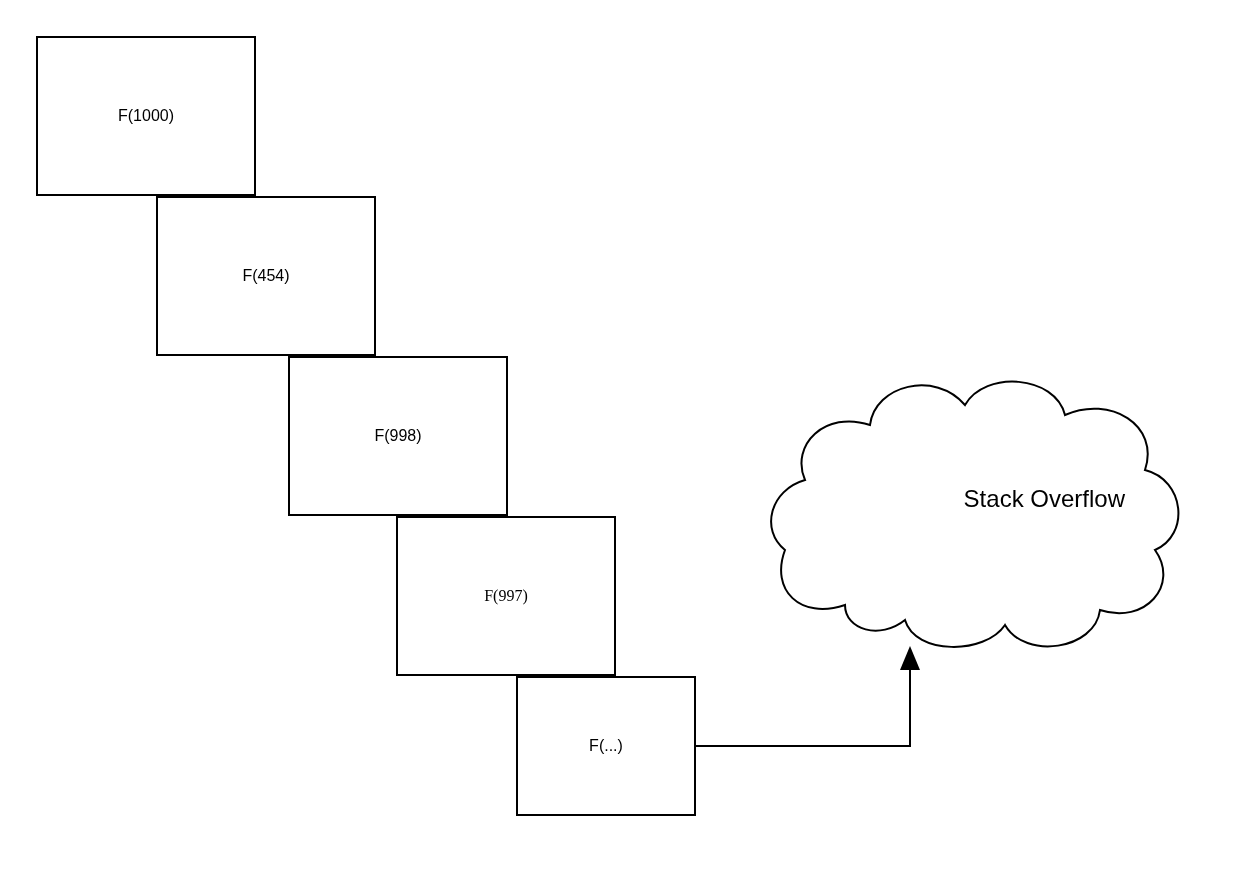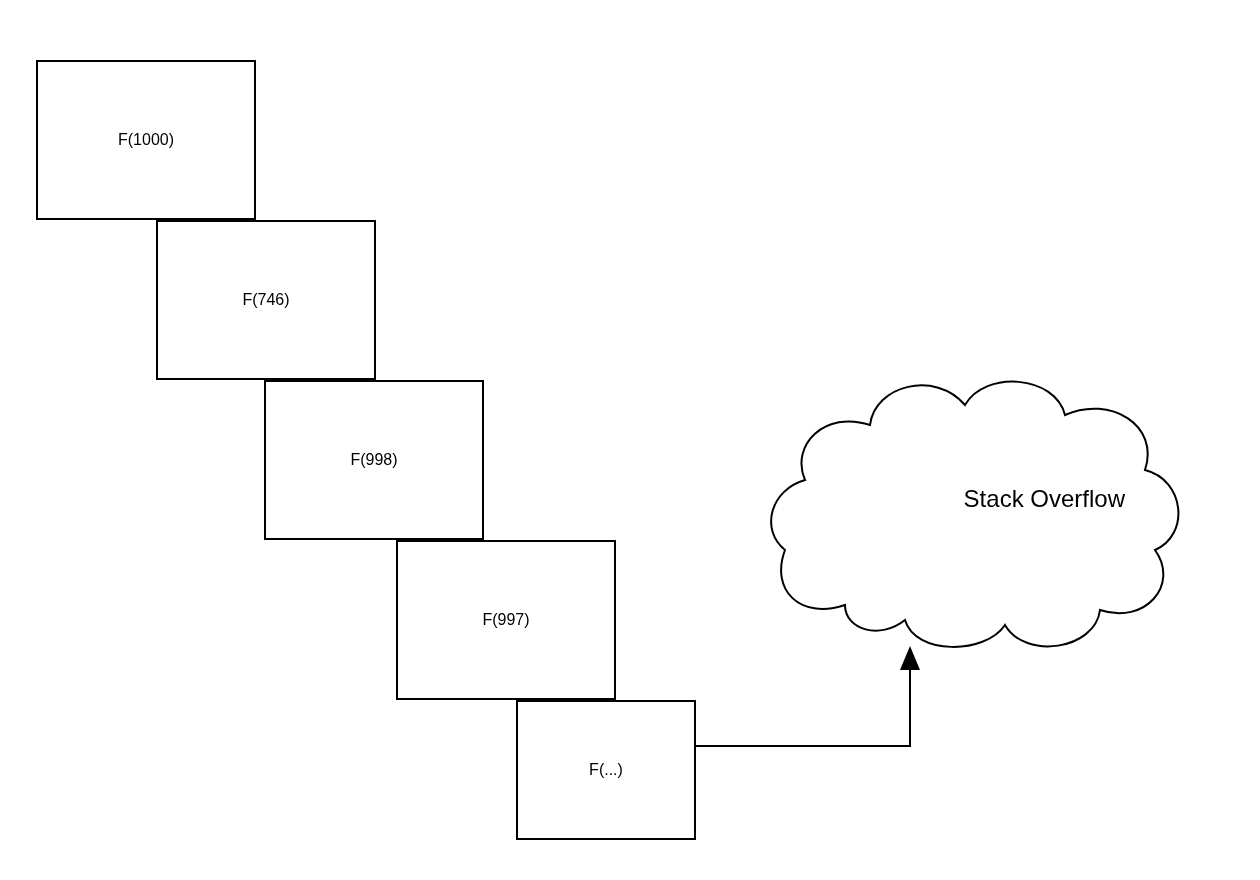--- a/index.html
+++ b/index.html
@@ -18,21 +18,20 @@
   }
   .box {
     position: absolute;
     border: 2px solid #000;
     background: #fff;
     display: flex;
     align-items: center;
     justify-content: center;
     font-size: 16px;
     box-sizing: border-box;
-    margin-top: 24px;
   }
   .cloud {
     position: absolute;
   }
   .cloud-label {
     position: absolute;
     font-size: 24px;
     text-align: right;
     width: 300px;
   }
@@ -48,28 +47,28 @@
 </head>
 <body>
 
 <div class="canvas">
 
   <div class="box" style="left:36px; top:36px; width:220px; height:160px;">
     <span>F(1000)</span>
   </div>
 
   <div class="box" style="left:156px; top:196px; width:220px; height:160px;">
-    <span>F(746)</span>
+    <span>F(454)</span>
   </div>
 
-  <div class="box" style="left:264px; top:356px; width:220px; height:160px;">
+  <div class="box" style="left:288px; top:356px; width:220px; height:160px;">
     <span>F(998)</span>
   </div>
 
-  <div class="box" style="left:396px; top:516px; width:220px; height:160px;">
+  <div class="box" style="left:396px; top:516px; width:220px; height:160px;font-family:Liberation Serif, serif;">
     <span>F(997)</span>
   </div>
 
   <div class="box" style="left:516px; top:676px; width:180px; height:140px;">
     <span>F(...)</span>
   </div>
 
   <div class="cloud" style="left:760px; top:350px; width:430px; height:310px;">
     <svg width="430" height="310" viewBox="0 0 430 310">
       <path d="

